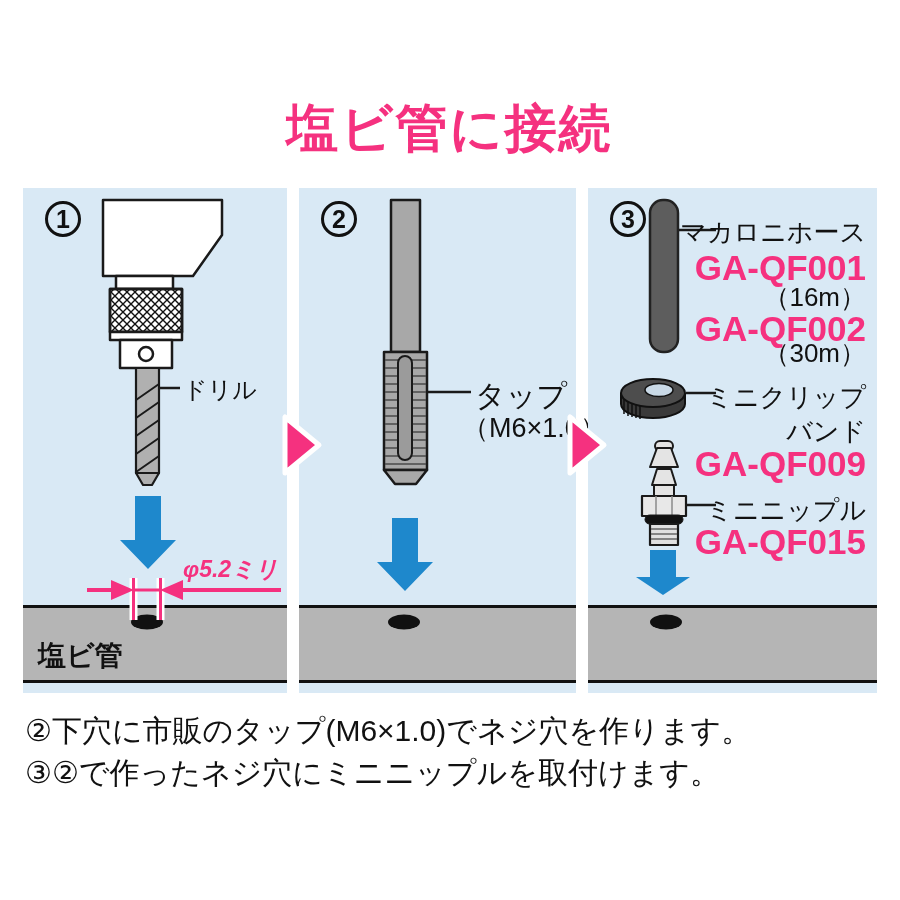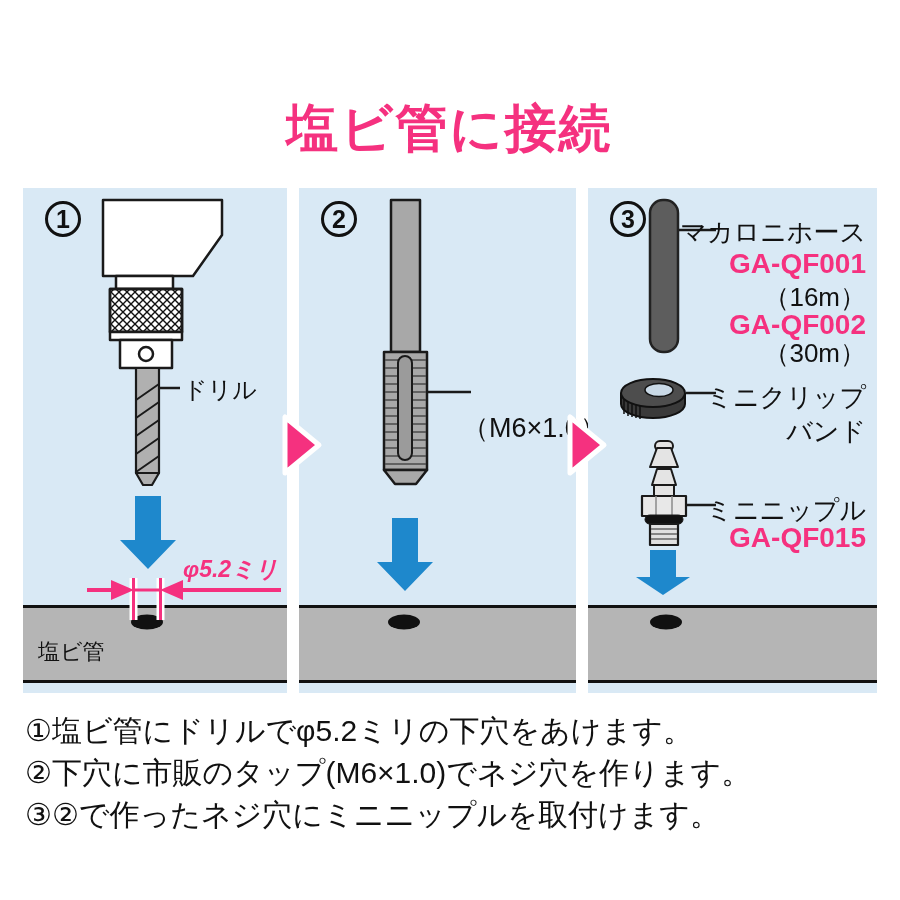--- a/index.html
+++ b/index.html
@@ -18,26 +18,26 @@
   #panel3{left:588px;width:289px;}
   .badge{
     position:absolute;left:22px;top:13px;width:36px;height:36px;border:3px solid #111;
     border-radius:50%;box-sizing:border-box;background:transparent;
     font-size:25px;font-weight:bold;color:#111;text-align:center;line-height:30px;
   }
   .lbl{position:absolute;white-space:nowrap;}
   .lbl.black{color:#111;}
   .drill-label{left:160px;top:186px;font-size:24px;}
   .dim-label{left:160px;top:366px;font-size:23px;font-style:italic;font-weight:bold;color:#f5317f;}
-  .pipe-label{left:15px;top:449px;font-size:22px;font-weight:normal;}
+  .pipe-label{left:15px;top:449px;font-size:28px;font-weight:bold;}
   .tap-label{left:176px;top:188px;font-size:30px;}
   .tap-spec{left:163px;top:222px;font-size:27px;}
   .p3lbl{position:absolute;right:11px;white-space:nowrap;text-align:right;}
   .p3lbl.black{font-size:26px;color:#111;}
-  .p3lbl.pink{font-size:28px;font-weight:bold;color:#f5317f;}
+  .p3lbl.pink{font-size:35px;font-weight:bold;color:#f5317f;}
   .step-arrow{position:absolute;top:413px;width:42px;height:64px;}
   #step-arrow-1{left:281px;}
   #step-arrow-2{left:566px;}
   .instructions{position:absolute;left:25px;top:710px;}
   .instr-line{font-size:30px;color:#111;line-height:42px;white-space:nowrap;}
 </style>
 </head>
 <body>
 
 <div class="title">塩ビ管に接続</div>
@@ -103,20 +103,21 @@
       <rect x="92" y="12" width="29" height="152" fill="#a8a8a8" stroke-width="2.5"></rect>
       <rect x="85" y="164" width="43" height="118" fill="#a8a8a8" stroke-width="2.5"></rect>
       <path d="M86,172 H127 M86,180 H127 M86,188 H127 M86,196 H127 M86,204 H127 M86,212 H127 M86,220 H127 M86,228 H127 M86,236 H127 M86,244 H127 M86,252 H127 M86,260 H127 M86,268 H127 M86,276 H127" stroke="#4a4a4a" stroke-width="1.5"></path>
       <rect x="99" y="168" width="14" height="104" rx="7" fill="#9b9b9b" stroke-width="2"></rect>
       <polygon points="85,282 128,282 117,296 96,296" fill="#a8a8a8" stroke-width="2.5"></polygon>
       <line x1="128" y1="204" x2="172" y2="204" stroke-width="2.5"></line>
     </g>
     <polygon points="93,330 119,330 119,374 134,374 106,403 78,374 93,374" fill="#1e88cc"></polygon>
   </svg>
   <div class="badge">2</div>
+  <div class="lbl black tap-label">タップ</div>
   <div class="lbl black tap-spec">（M6×1.0）</div>
 </div>
 
 <div class="panel" id="panel3">
   <svg width="289" height="505" viewBox="0 0 289 505">
     <g>
       <rect x="0" y="417" width="289" height="78" fill="#b5b5b5"></rect>
       <line x1="0" y1="418.5" x2="289" y2="418.5" stroke="#111" stroke-width="3"></line>
       <line x1="0" y1="493.5" x2="289" y2="493.5" stroke="#111" stroke-width="3"></line>
       <ellipse cx="78" cy="434" rx="16" ry="7.5" fill="#111"></ellipse>
@@ -150,28 +151,28 @@
     <polygon points="62,362 88,362 88,389 102,389 75,407 48,389 62,389" fill="#1e88cc"></polygon>
   </svg>
   <div class="badge">3</div>
   <div class="p3lbl black" style="top:27px;padding-left:8px;">マカロニホース</div>
   <div class="p3lbl pink" style="top:60px;">GA-QF001</div>
   <div class="p3lbl black" style="top:92px;">（16m）</div>
   <div class="p3lbl pink" style="top:121px;">GA-QF002</div>
   <div class="p3lbl black" style="top:148px;">（30m）</div>
   <div class="p3lbl black" style="top:192px;margin-left:48px;">ミニクリップ</div>
   <div class="p3lbl black" style="top:226px;">バンド</div>
+  <div class="p3lbl pink" style="top:256px;">GA-QF009</div>
   <div class="p3lbl black" style="top:305px;">ミニニップル</div>
   <div class="p3lbl pink" style="top:334px;">GA-QF015</div>
 </div>
 
 <svg class="step-arrow" id="step-arrow-1" viewBox="0 0 42 64">
   <polygon points="4,4 4,60 38,32" fill="#f5317f" stroke="#fff" stroke-width="5" stroke-linejoin="round"></polygon>
 </svg>
 <svg class="step-arrow" id="step-arrow-2" viewBox="0 0 42 64">
   <polygon points="4,4 4,60 38,32" fill="#f5317f" stroke="#fff" stroke-width="5" stroke-linejoin="round"></polygon>
 </svg>
 
 <div class="instructions">
-  <div class="instr-line">①塩ビ管にドリルでφ5.2ミリの下穴をあけます。</div>
   <div class="instr-line">②下穴に市販のタップ(M6×1.0)でネジ穴を作ります。</div>
   <div class="instr-line">③②で作ったネジ穴にミニニップルを取付けます。</div>
 </div>
 
 </body></html>

